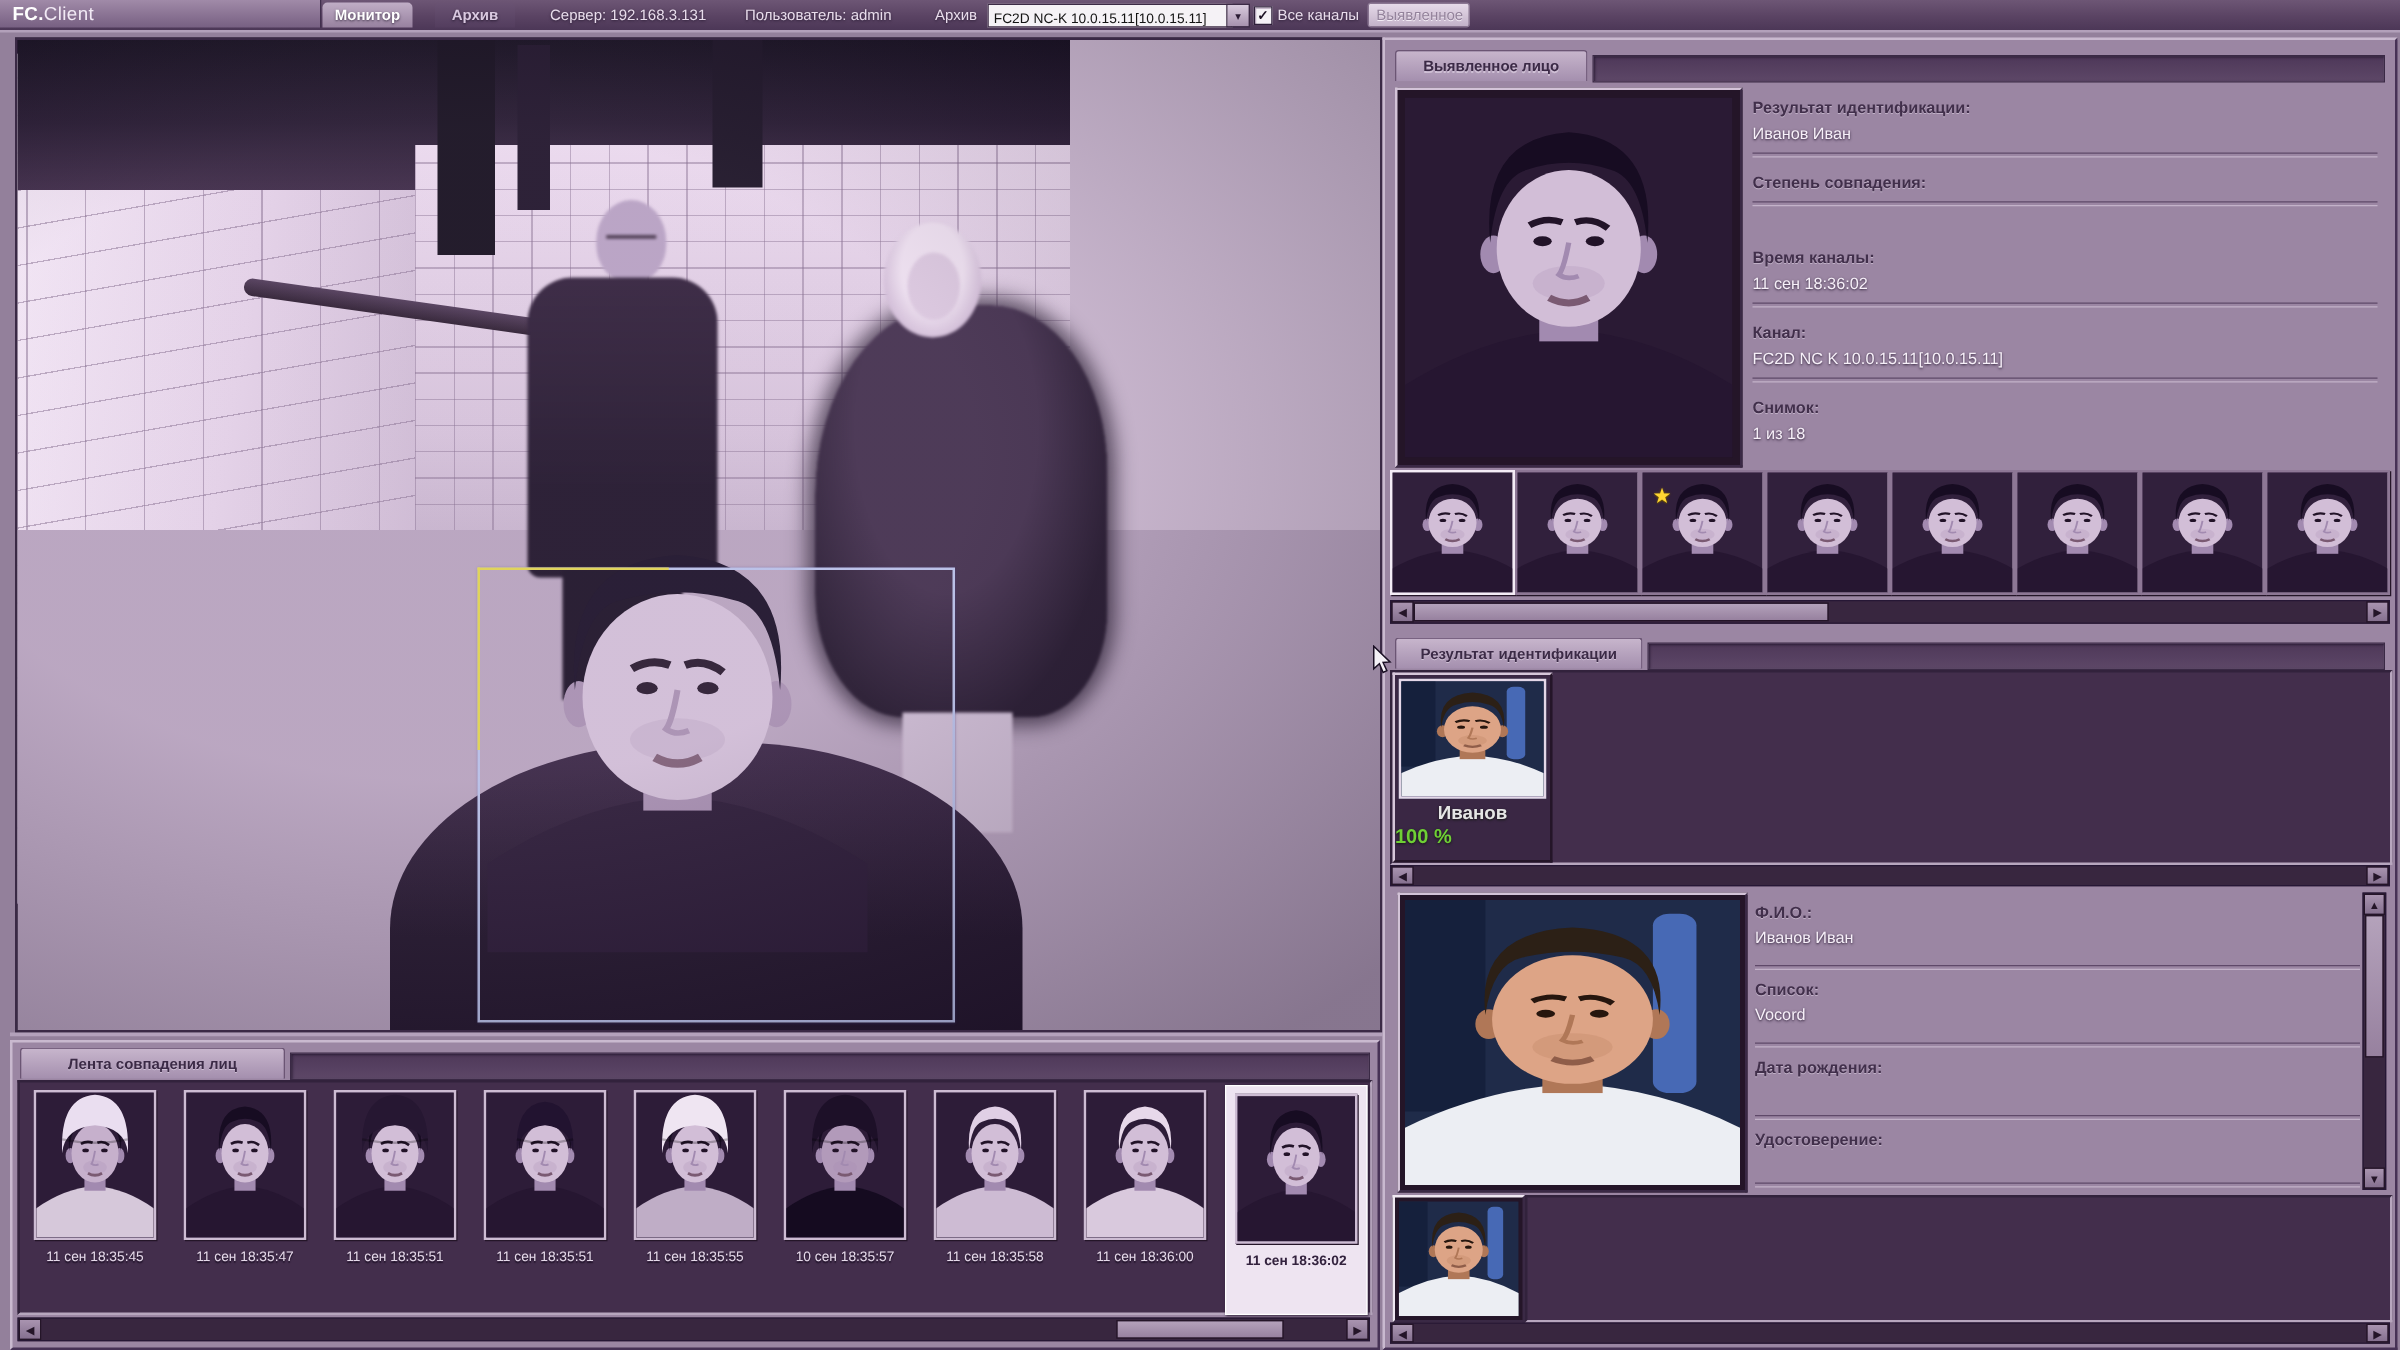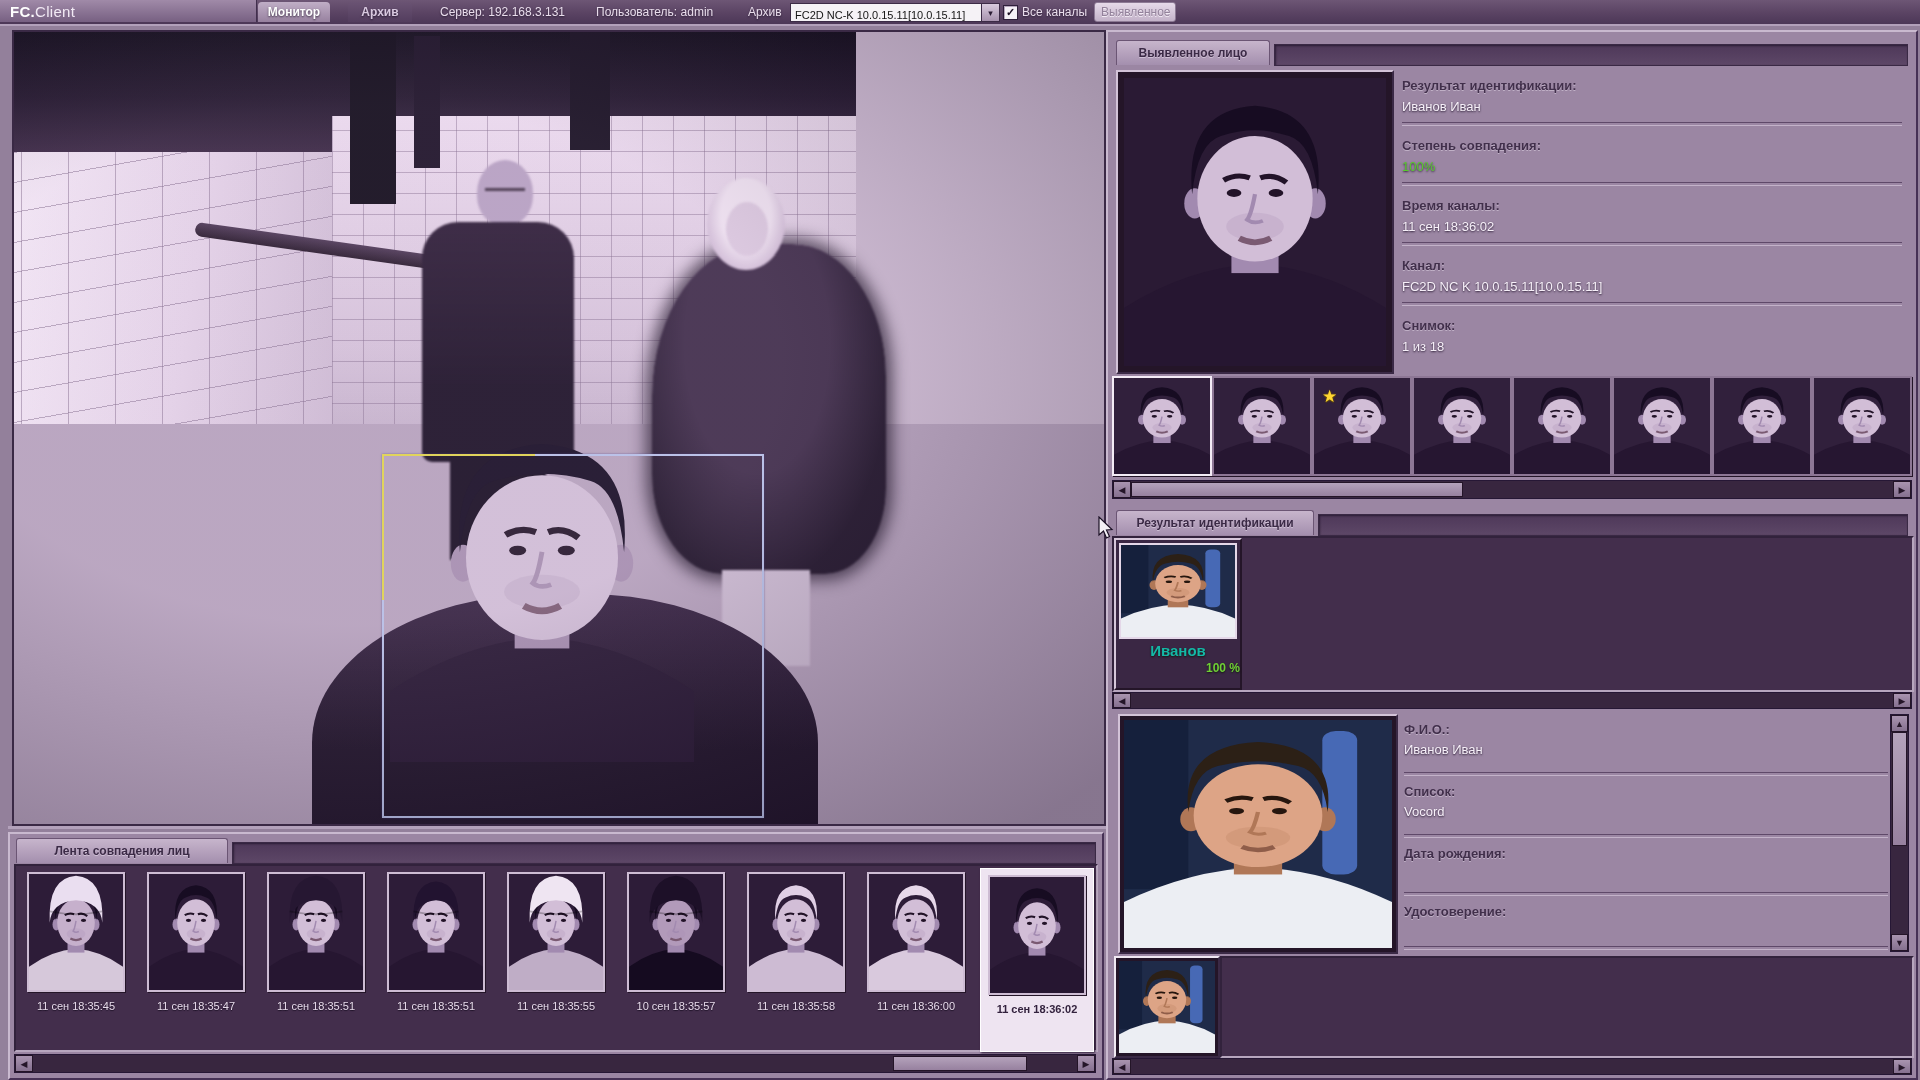--- a/index.html
+++ b/index.html
@@ -141,23 +141,23 @@
   .dfrow{position:absolute;left:0;width:100%;}
   .snapcell{position:absolute;top:0;width:96px;height:96px;border:2px solid #8d7795;
     box-shadow:inset 0 0 0 1px #d9cade,1px 1px 0 #241528;background:#2f1d3a;overflow:hidden;}
   .snapcell.sel{border:2px solid #f4ecf6;}
   .star{position:absolute;left:8px;top:8px;font-size:17px;color:#ffd633;
     text-shadow:0 0 2px #8a6a00,0 1px 1px #5d4700;z-index:5;}
   .cand{position:absolute;left:0;top:0;width:124px;height:148px;
     border-top:2px solid #d6c7da;border-left:2px solid #d6c7da;
     border-bottom:2px solid #241528;border-right:2px solid #241528;background:#3a2744;}
   .candphoto{margin:3px;width:114px;height:92px;border:2px solid #e4d7e8;overflow:hidden;background:#1f2b49;}
-  .candname{text-align:center;font-size:15px;font-weight:bold;color:#14b8a6;
+  .candname{text-align:center;font-size:15px;font-weight:bold;color:#e5e5e5;
     text-shadow:0 1px 2px rgba(10,20,5,.8);margin-top:2px;}
-  .candscore{text-align:right;font-size:12px;font-weight:bold;color:#6fd035;
+  .candscore{text-align:left;font-size:16px;font-weight:bold;color:#6fd035;
     text-shadow:0 1px 2px rgba(10,20,5,.8);margin-top:2px;}
   .cursor{position:absolute;left:1098px;top:516px;width:18px;height:26px;z-index:50;}
 </style>
 </head>
 <body>
 
 <div id="app">
 
   <div class="topbar">
     <div class="brand">
@@ -434,21 +434,20 @@
           </svg></div>
     </div>
     <div id="dfFields" style="position:absolute;left:294px;top:38px;width:500px;height:300px">
         <div class="dfrow" style="top:0px;height:60px">
           <div class="lbl" style="padding-top:8px">Результат идентификации:</div>
           <div class="val" style="padding-top:6px">Иванов Иван</div>
           <div class="divider" style="margin-top:8px"></div>
         </div>
         <div class="dfrow" style="top:60px;height:60px">
           <div class="lbl" style="padding-top:8px">Степень совпадения:</div>
-          <div class="val green" style="padding-top:6px">100%</div>
           <div class="divider" style="margin-top:8px"></div>
         </div>
         <div class="dfrow" style="top:120px;height:60px">
           <div class="lbl" style="padding-top:8px">Время каналы:</div>
           <div class="val" style="padding-top:6px">11 сен 18:36:02</div>
           <div class="divider" style="margin-top:8px"></div>
         </div>
         <div class="dfrow" style="top:180px;height:60px">
           <div class="lbl" style="padding-top:8px">Канал:</div>
           <div class="val" style="padding-top:6px">FC2D NC K 10.0.15.11[10.0.15.11]</div>

